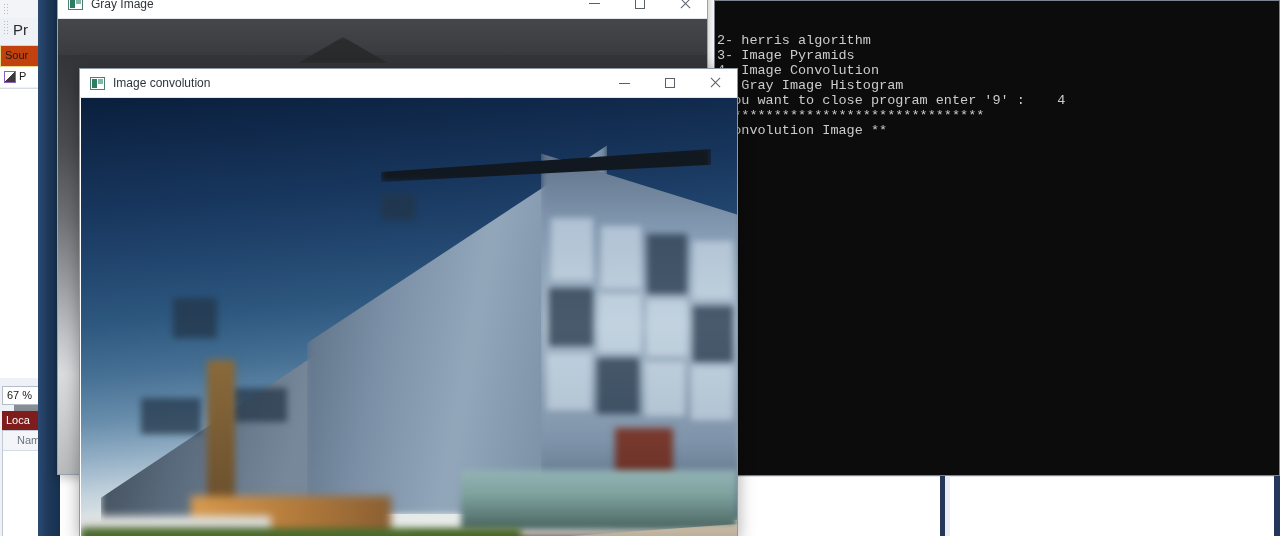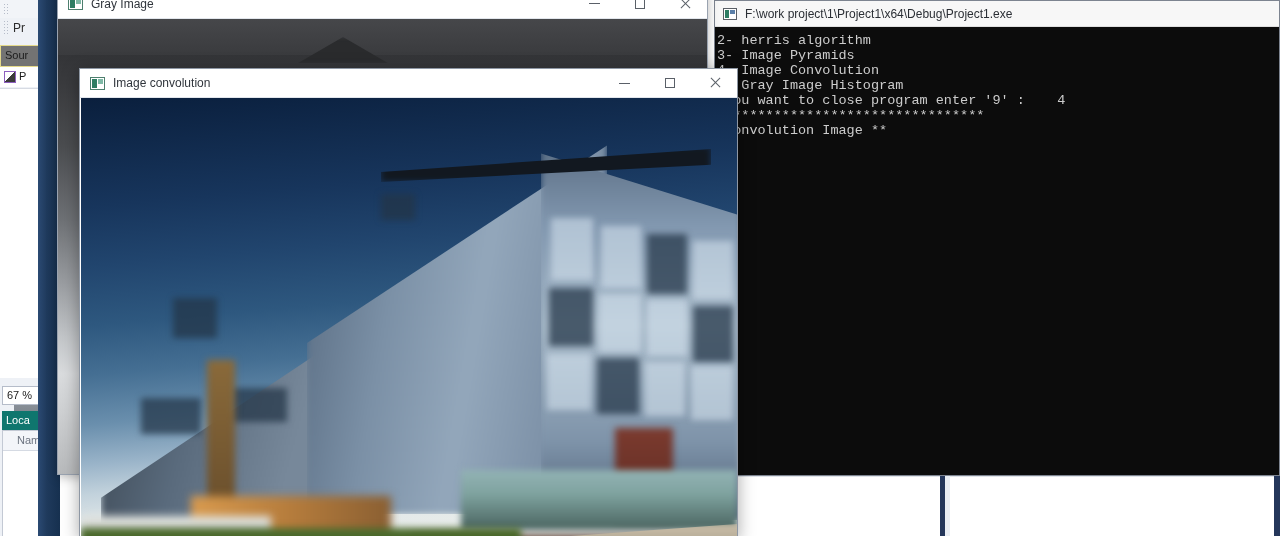--- a/index.html
+++ b/index.html
@@ -37,29 +37,29 @@
     background-image: radial-gradient(#b6bcc9 40%, transparent 41%);
     background-size: 3px 3px;
   }
   .vs-dots2 {
     position: absolute; left: 3px; top: 20px; width: 7px; height: 16px;
     background-image: radial-gradient(#b6bcc9 40%, transparent 41%);
     background-size: 3px 3px;
   }
   .vs-label-pr {
     position: absolute; left: 13px; top: 21px;
-    font-size: 12px; color: #2b2b2b; white-space: nowrap;
+    font-size: 15px; color: #2b2b2b; white-space: nowrap;
   }
   .vs-blue-bar {
     position: absolute; left: 38px; top: 0; width: 22px; height: 536px;
     background: linear-gradient(90deg,#2b4a73 0%, #1f3a5c 40%, #16304f 100%);
   }
   .vs-yellow-bar {
     position: absolute; left: 0; top: 45px; width: 40px; height: 22px;
-    background: #737373;
+    background: #c2410c;
     border: 1px solid #e4d98a;
     border-right: none;
   }
   .vs-yellow-text {
     position: absolute; left: 4px; top: 3px;
     font-size: 11px; color: #1b1b1b; white-space: nowrap;
   }
   .vs-sourcerow {
     position: absolute; left: 0; top: 67px; width: 40px; height: 20px;
     background: #ffffff;
@@ -82,21 +82,21 @@
   .vs-zoombox {
     position: absolute; left: 2px; top: 386px; width: 42px; height: 19px;
     background: #ffffff;
     border: 1px solid #b5bcc9;
     font-size: 11px; color: #1b1b1b;
     padding: 2px 0 0 4px;
     white-space: nowrap;
   }
   .vs-locals-tab {
     position: absolute; left: 2px; top: 411px; width: 44px; height: 19px;
-    background: #0f766e;
+    background: #7f1d1d;
     color: #ffffff;
     font-size: 11px;
     padding: 3px 0 0 4px;
     white-space: nowrap;
     overflow: hidden;
   }
   .vs-locals-panel {
     position: absolute; left: 2px; top: 430px; width: 56px; height: 106px;
     background: #ffffff;
     border: 1px solid #c3c9d4;
@@ -422,24 +422,20 @@
     </div>
 
     <div class="vs-bottom-white"></div>
     <div class="vs-gap-strip"></div>
     <div class="vs-bottom-divider"></div>
     <div class="vs-bottom-white2"></div>
     <div class="vs-bottom-divider2"></div>
   </div>
 
   <div class="win-console">
-    <div class="console-titlebar">
-      <div class="console-title-icon"></div>
-      <div class="console-title-text">F:\work project\1\Project1\x64\Debug\Project1.exe</div>
-    </div>
     <div class="console-body">
       <div class="console-line">2- herris algorithm</div>
       <div class="console-line">3- Image Pyramids</div>
       <div class="console-line">4- Image Convolution</div>
       <div class="console-line">5- Gray Image Histogram</div>
       <div class="console-line"> you want to close program enter '9' :    4</div>
       <div class="console-line">*********************************</div>
       <div class="console-line"> Convolution Image **</div>
     </div>
   </div>

